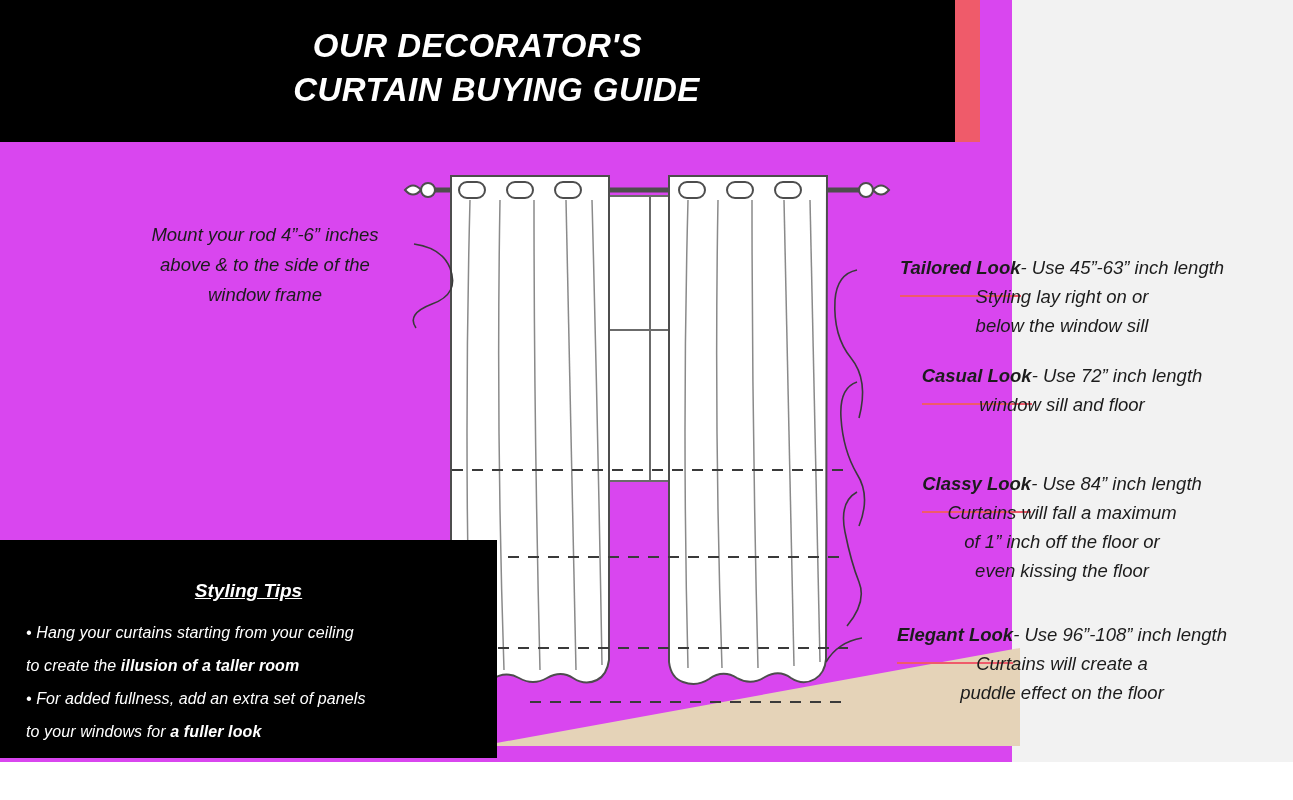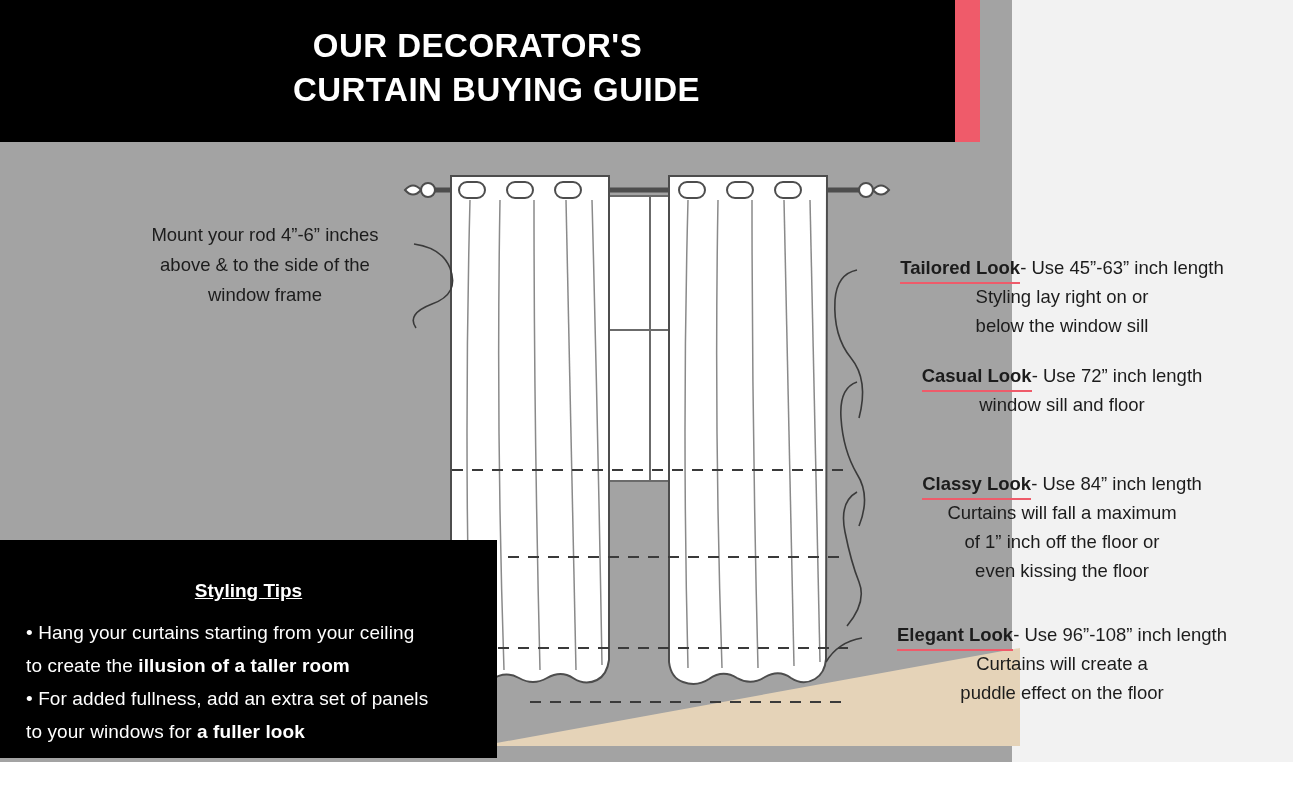--- a/index.html
+++ b/index.html
@@ -8,21 +8,22 @@
     background: #ffffff;
   }
   body {
     font-family: "Liberation Sans", sans-serif;
   }
   #page {
     position: relative;
     width: 1293px;
     height: 800px;
     overflow: hidden;
-    background: #a3a3a3;
+    background: #d946ef;
+    font-style: italic;
   }
   
   .bottom-strip {
     position: absolute;
     left: 0;
     top: 762px;
     width: 1293px;
     height: 38px;
     background: #ffffff;
   }
@@ -92,21 +93,21 @@
     padding: 40px 26px 0 26px;
   }
   .tips-title {
     text-align: center;
     font-weight: bold;
     font-size: 19px;
     text-decoration: underline;
     margin-bottom: 14px;
   }
   .tips-line {
-    font-size: 19px;
+    font-size: 16px;
     line-height: 33px;
     letter-spacing: 0.1px;
   }
   .tips-line b {
     font-weight: bold;
   }
   
   .left-note {
     position: absolute;
     left: 120px;
@@ -122,21 +123,21 @@
     position: absolute;
     width: 380px;
     text-align: center;
     font-size: 18.5px;
     line-height: 29px;
     color: #1c1c1c;
   }
   .right-note .lead {
     font-weight: bold;
     border-bottom: 2px solid #ef5b6a;
-    padding-bottom: 4px;
+    padding-bottom: 17px;
   }
   #note-tailored { left: 872px; top: 253px; }
   #note-casual   { left: 872px; top: 361px; }
   #note-classy   { left: 872px; top: 469px; }
   #note-elegant  { left: 872px; top: 610px; margin-top: 10px; }
 
   svg.overlay {
     position: absolute;
     left: 0;
     top: 0;

